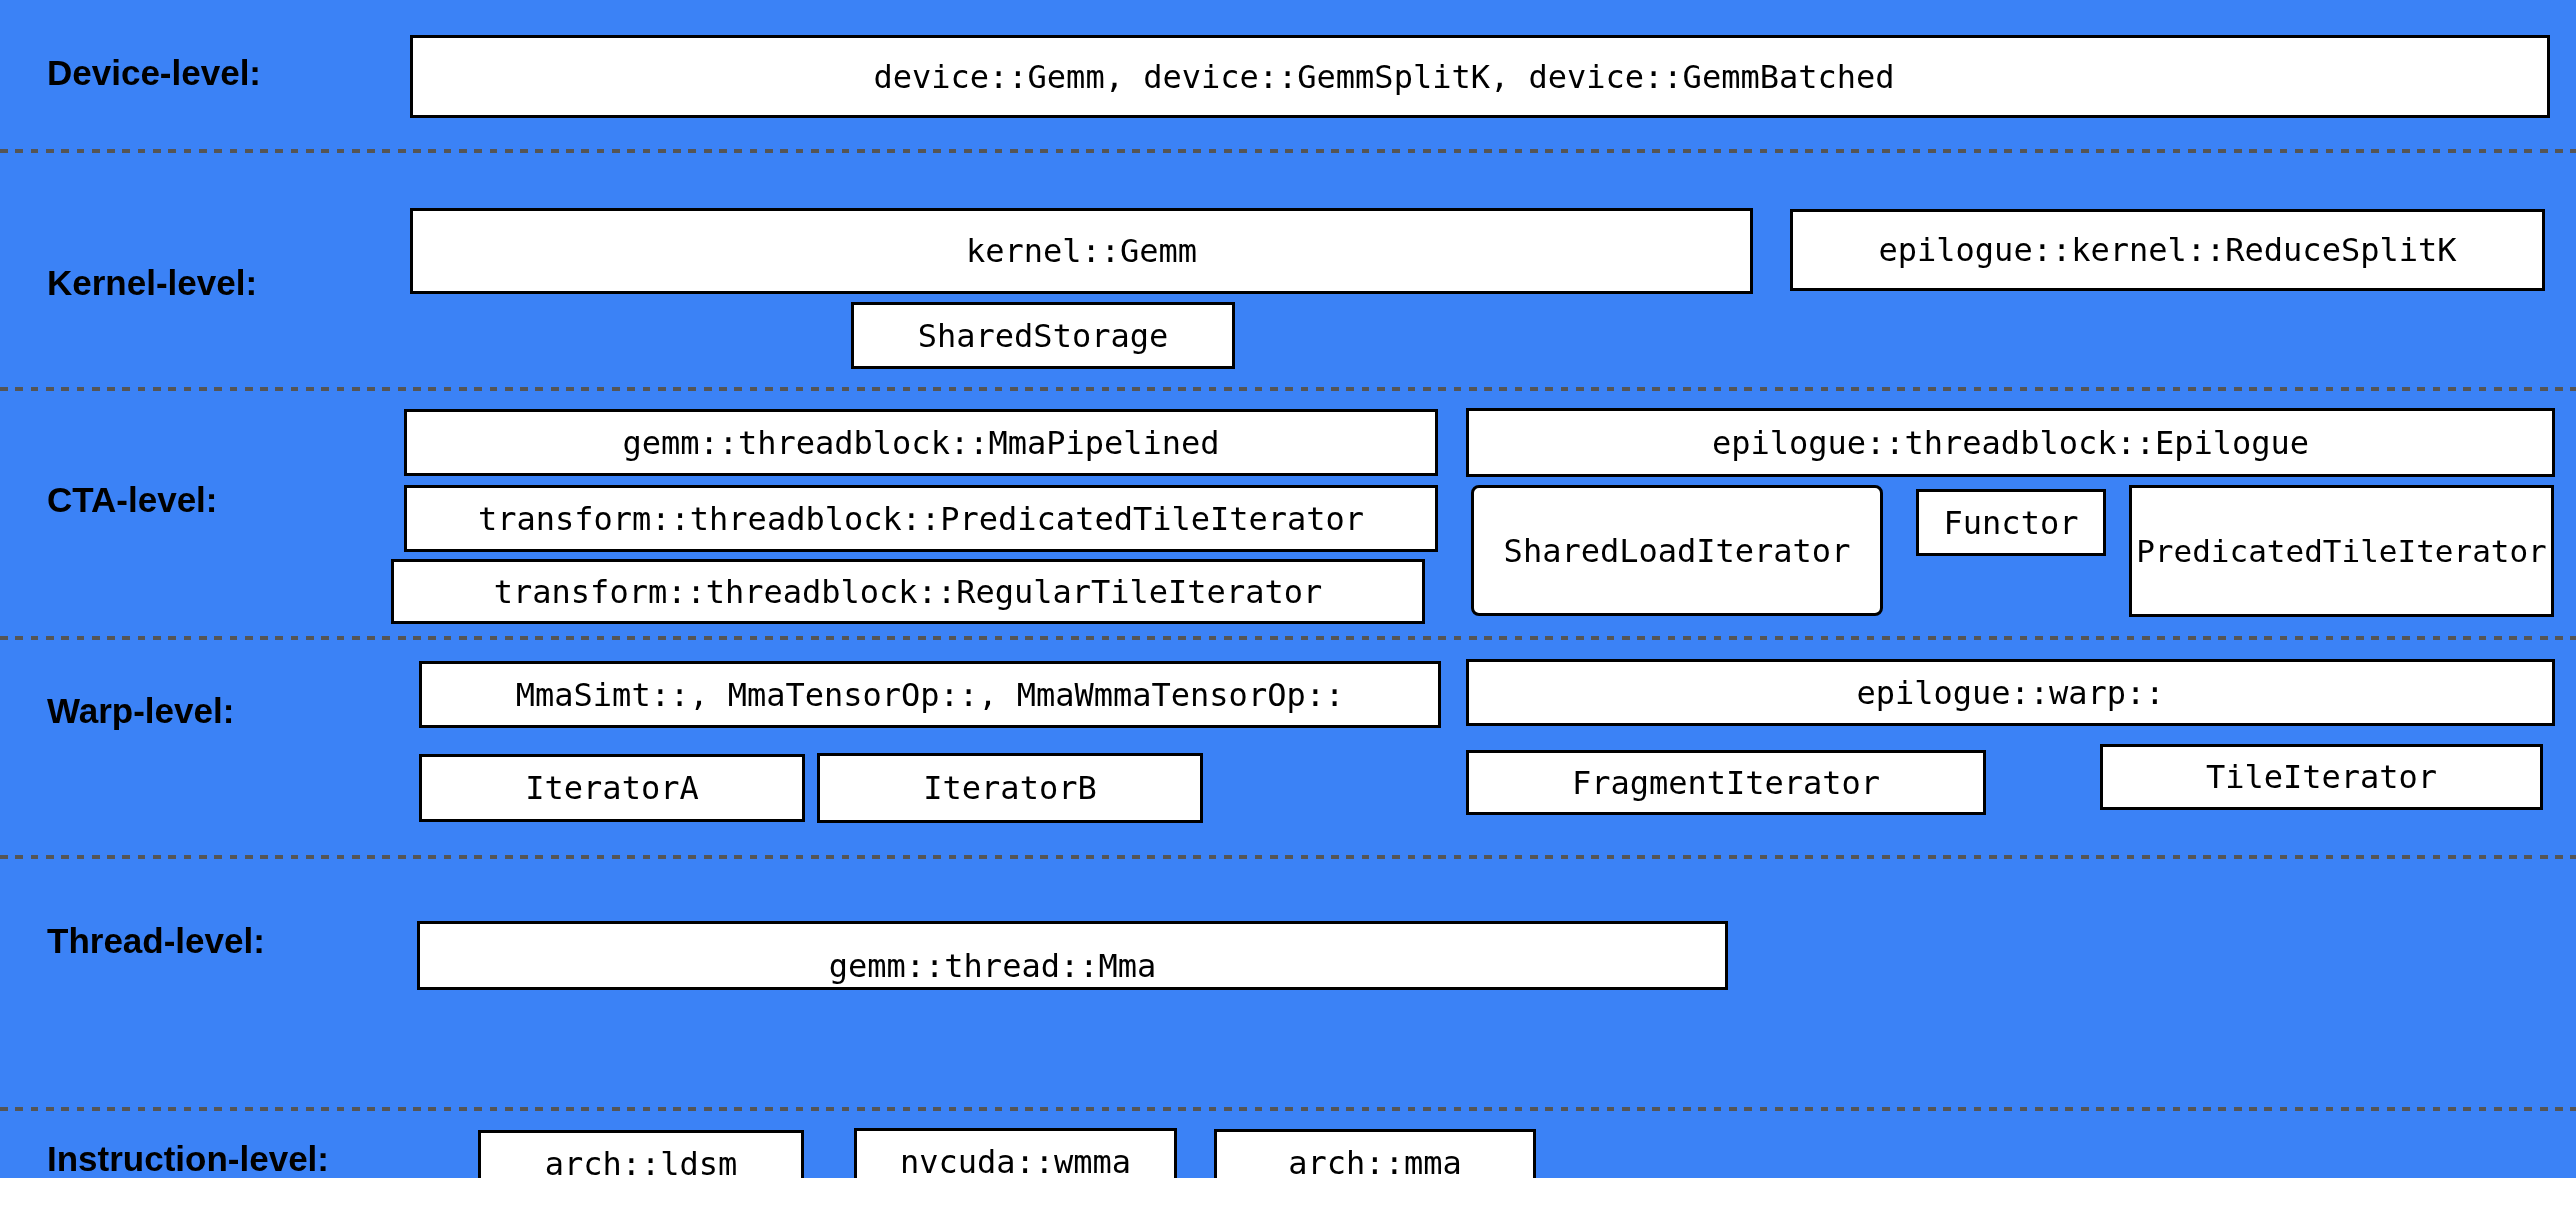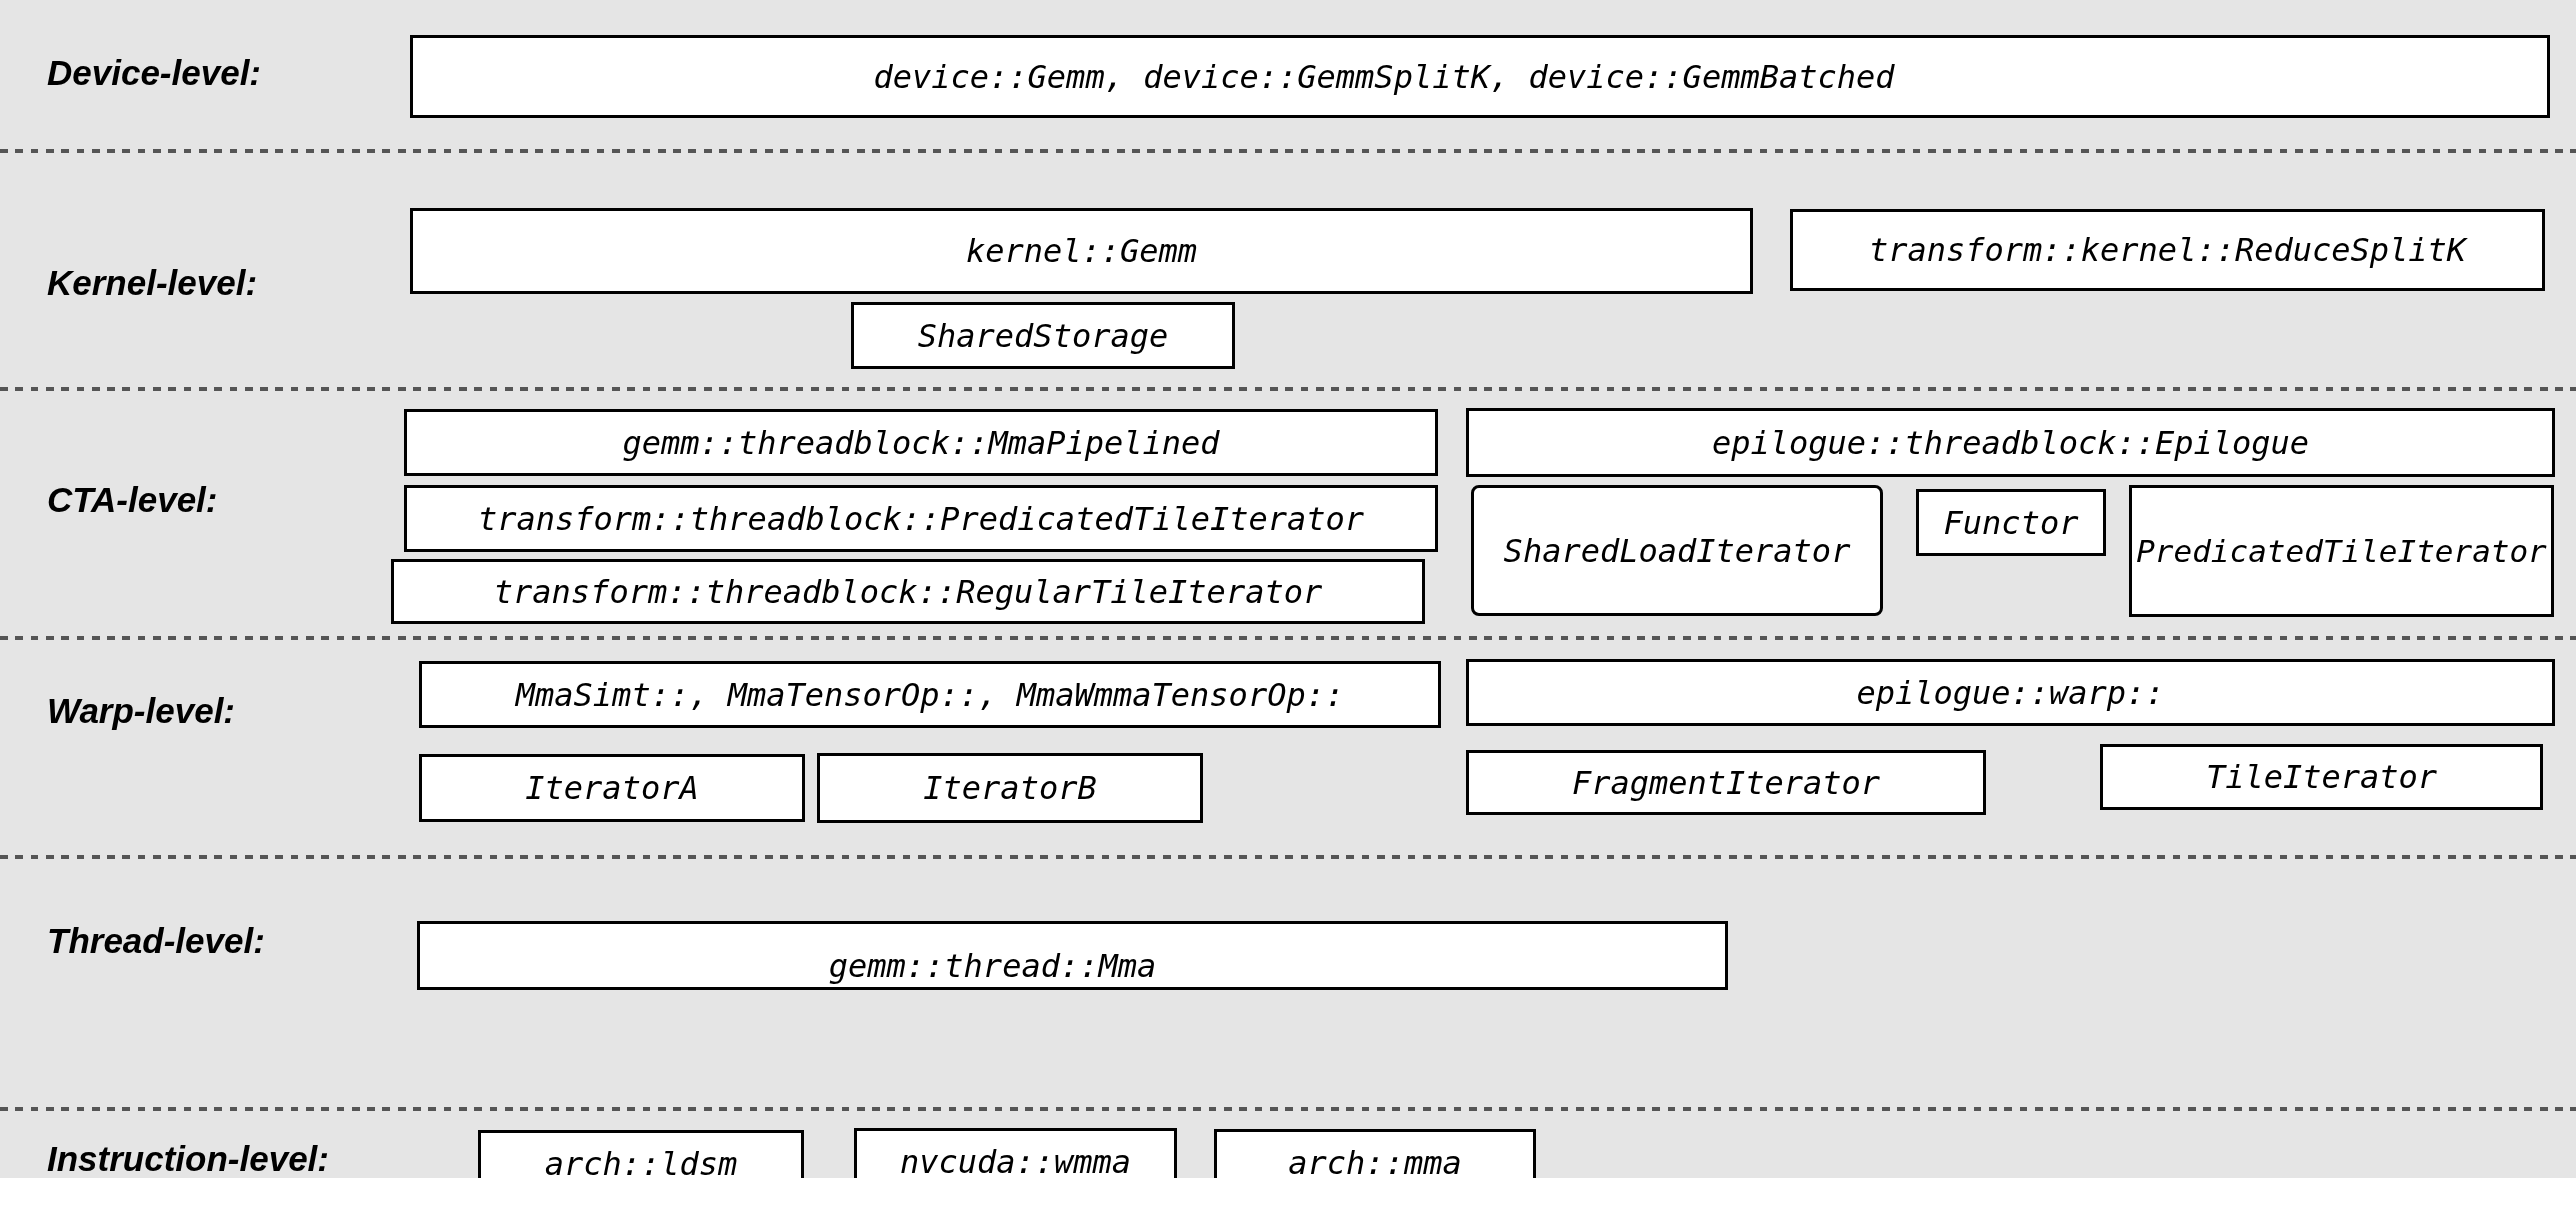--- a/index.html
+++ b/index.html
@@ -4,24 +4,23 @@
 <style>
   html, body {
     margin: 0;
     padding: 0;
     background: #ffffff;
   }
   #canvas {
     position: relative;
     width: 2576px;
     height: 1178px;
-    background: #e5e5e5;
+    background: #3b82f6;
     overflow: hidden;
     font-family: "Liberation Sans", sans-serif;
-    font-style: italic;
   }
   .row-label {
     position: absolute;
     left: 47px;
     transform: translateY(-50%);
     font-family: "Liberation Sans", sans-serif;
     font-weight: 700;
     font-size: 35px;
     color: #000000;
     white-space: nowrap;
@@ -112,21 +111,21 @@
   <div class="separator" id="sep-5"></div>
 
   <div class="box shift-left-lg" id="box-device-gemm">
     <span>device::Gemm, device::GemmSplitK, device::GemmBatched</span>
   </div>
 
   <div class="box" id="box-kernel-gemm">
     <span>kernel::Gemm</span>
   </div>
   <div class="box" id="box-reduce-splitk">
-    <span>transform::kernel::ReduceSplitK</span>
+    <span>epilogue::kernel::ReduceSplitK</span>
   </div>
   <div class="box" id="box-mma-pipelined">
     <span>gemm::threadblock::MmaPipelined</span>
   </div>
 
   <div class="box" id="box-shared-storage">
     <span>SharedStorage</span>
   </div>
   <div class="box" id="box-epilogue-tb">
     <span>epilogue::threadblock::Epilogue</span>

